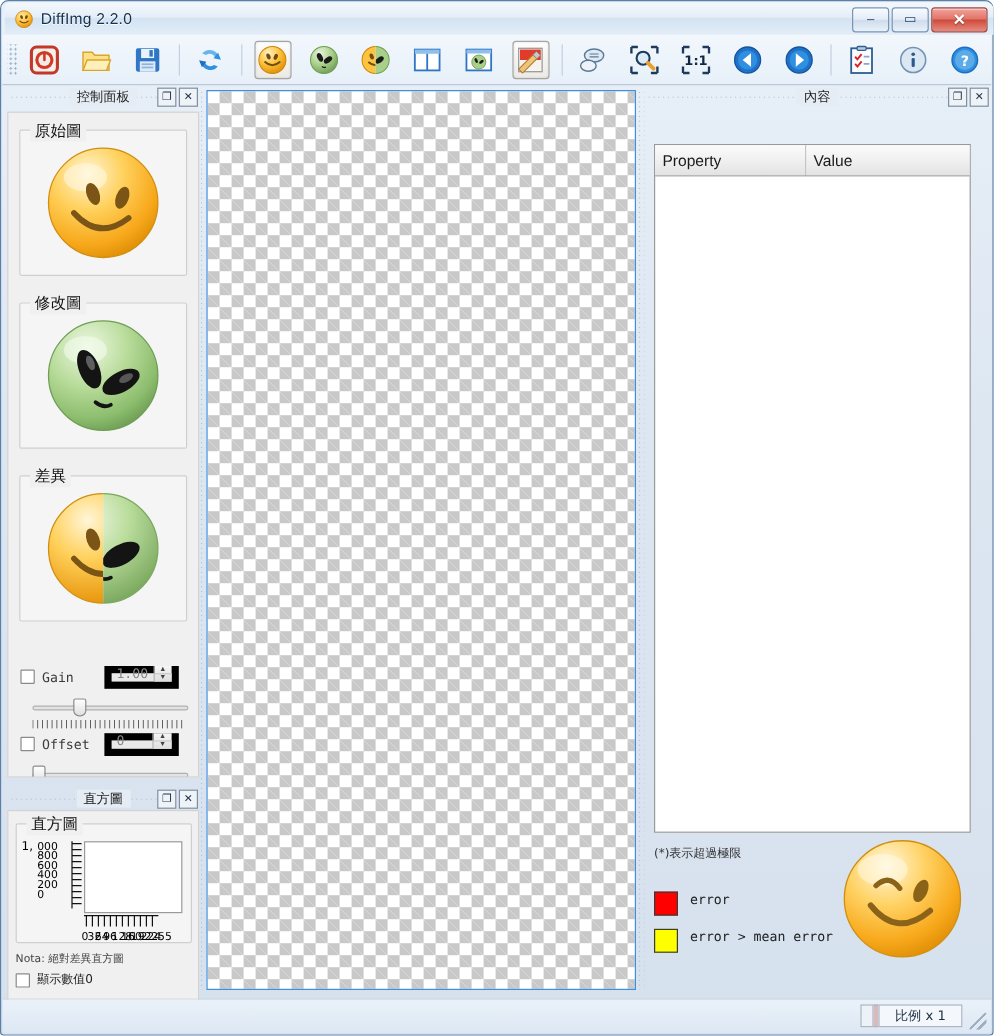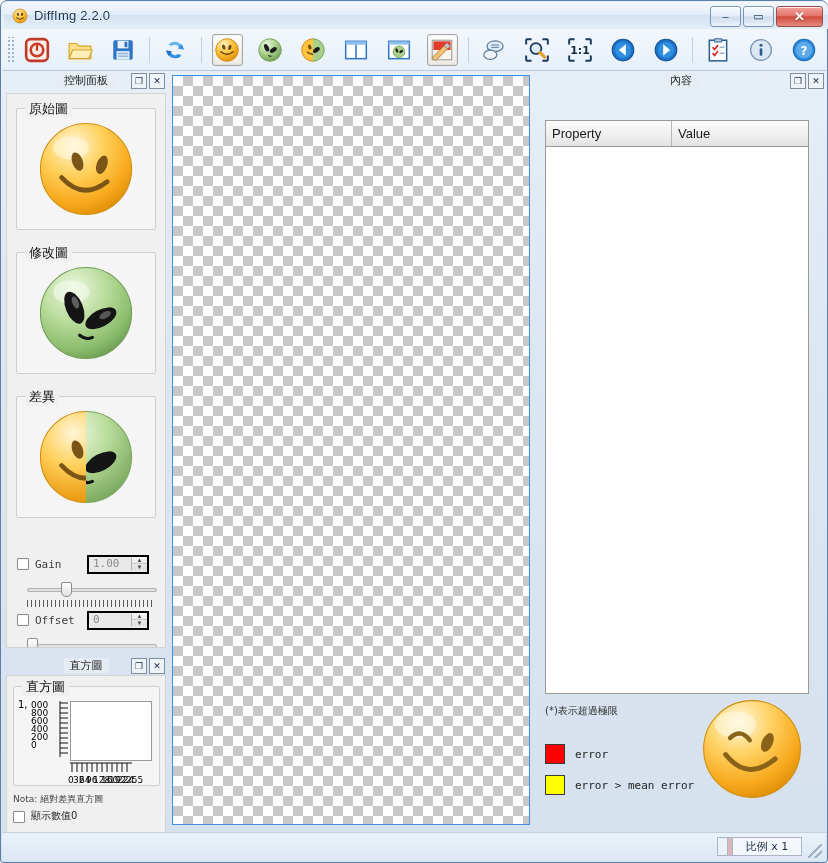--- a/index.html
+++ b/index.html
@@ -112,22 +112,22 @@
   .ctl-row{position:absolute;left:10px;width:140px;height:20px;display:flex;align-items:center;}
   .cbx{
     width:12px;height:12px;border:1px solid #8a8a8a;background:#fff;
     box-sizing:border-box;flex:none;margin-right:6px;border-radius:1px;
   }
   .ctl-label{
     font-family:"DejaVu Sans Mono",monospace;font-size:11px;color:#3b3b3b;
     flex:none;width:52px;
   }
   .spin{
-    width:62px;height:19px;border:2px solid #000000;background:#e9e9e9;
-    box-sizing:border-box;display:flex;align-items:flex-start;
+    width:62px;height:19px;border:6px solid #000000;background:#e9e9e9;
+    box-sizing:border-box;display:flex;align-items:flex-end;
   }
   .spin-val{
     flex:1;padding:0 4px;display:flex;align-items:center;
     font-family:"DejaVu Sans Mono",monospace;font-size:11px;color:#8a8a8a;
   }
   .spin-btns{
     width:15px;border-left:1px solid #b4b4b4;display:flex;flex-direction:column;
     background:linear-gradient(180deg,#f6f6f6,#dedede);
   }
   .spin-up,.spin-dn{flex:1;display:flex;align-items:center;justify-content:center;font-size:6px;color:#444;}
@@ -189,21 +189,21 @@
   .prop-th{
     background:linear-gradient(180deg,#fbfbfb 0%,#eeeeee 60%,#e2e2e2 100%);
     border-right:1px solid #b6b6b6;
     display:flex;align-items:center;padding-left:6px;
     font-size:13px;color:#1a1a1a;box-sizing:border-box;
   }
   .prop-th.c1{width:126px;}
   .prop-th.c2{flex:1;border-right:none;}
   #legend{position:absolute;left:8px;top:614px;width:270px;}
   #legend .note{font-size:10px;color:#333;font-family:"DejaVu Sans",sans-serif;margin-bottom:25px;}
-  .leg-row{display:flex;align-items:center;height:22px;margin-bottom:9px;}
+  .leg-row{display:flex;align-items:flex-start;height:22px;margin-bottom:9px;}
   .leg-sw{width:20px;height:20px;border:1px solid #3a3a3a;box-sizing:border-box;margin-right:10px;flex:none;}
   .leg-txt{font-family:"DejaVu Sans Mono",monospace;font-size:11px;color:#222;}
   #corner-smiley{position:absolute;left:152px;top:-10px;width:110px;height:110px;}
   
   #status-bar{
     position:absolute;left:1px;bottom:1px;width:824px;height:28px;
     background:linear-gradient(180deg,#eaf1f9 0%,#dde8f4 100%);
     border-top:1px solid #c3d0de;border-radius:0 0 3px 3px;
   }
   #zoom-box{

